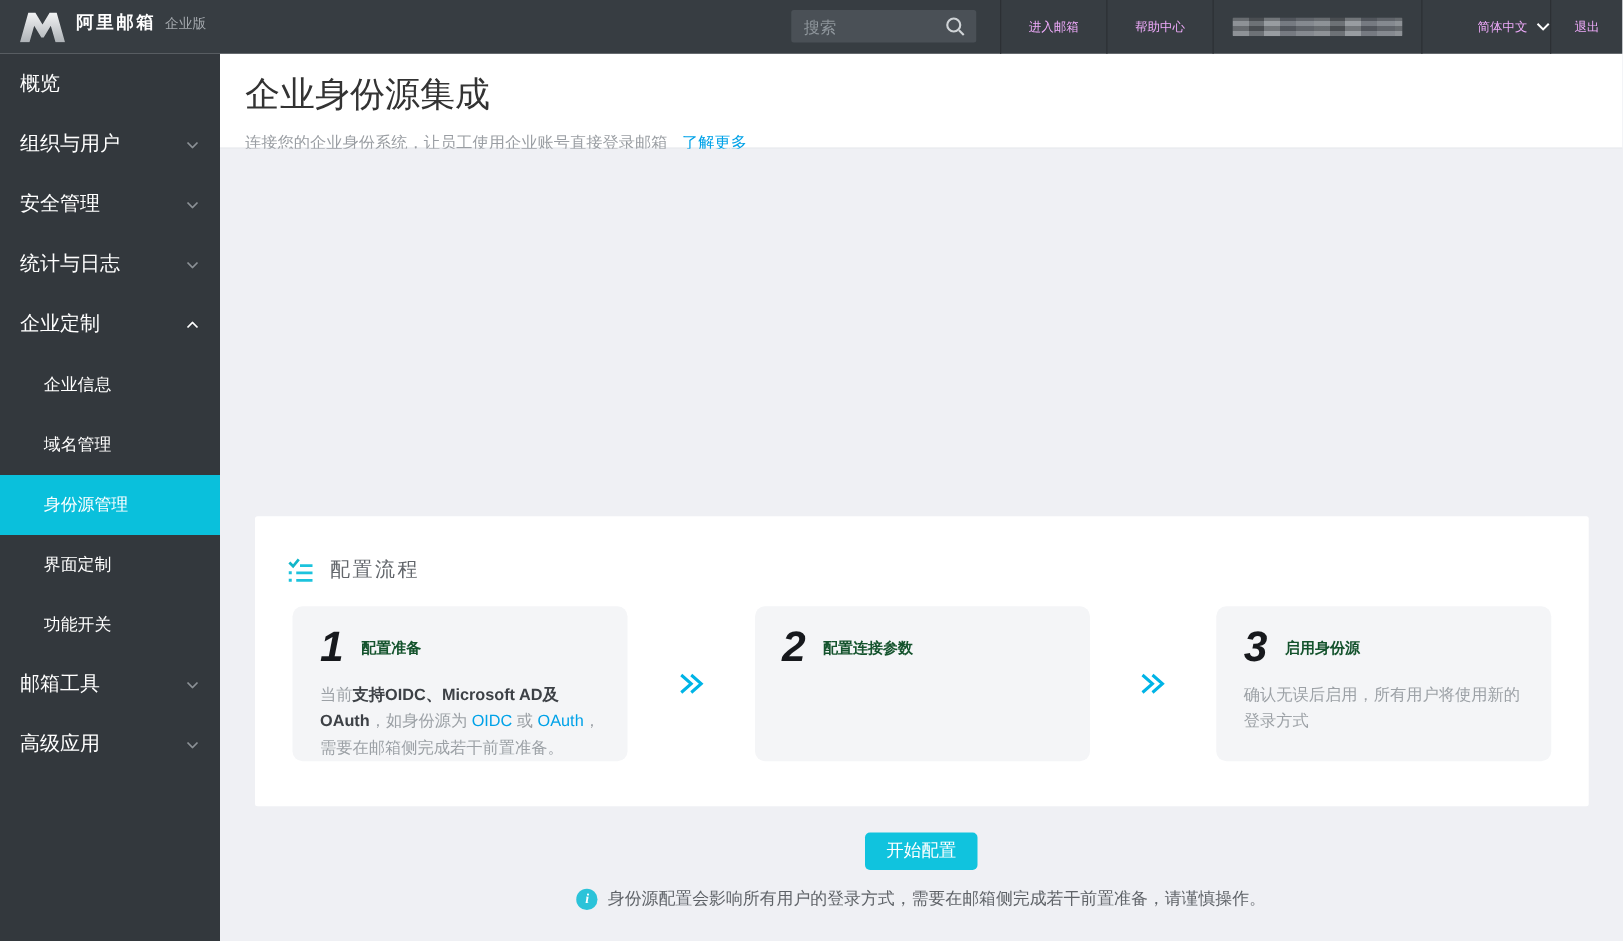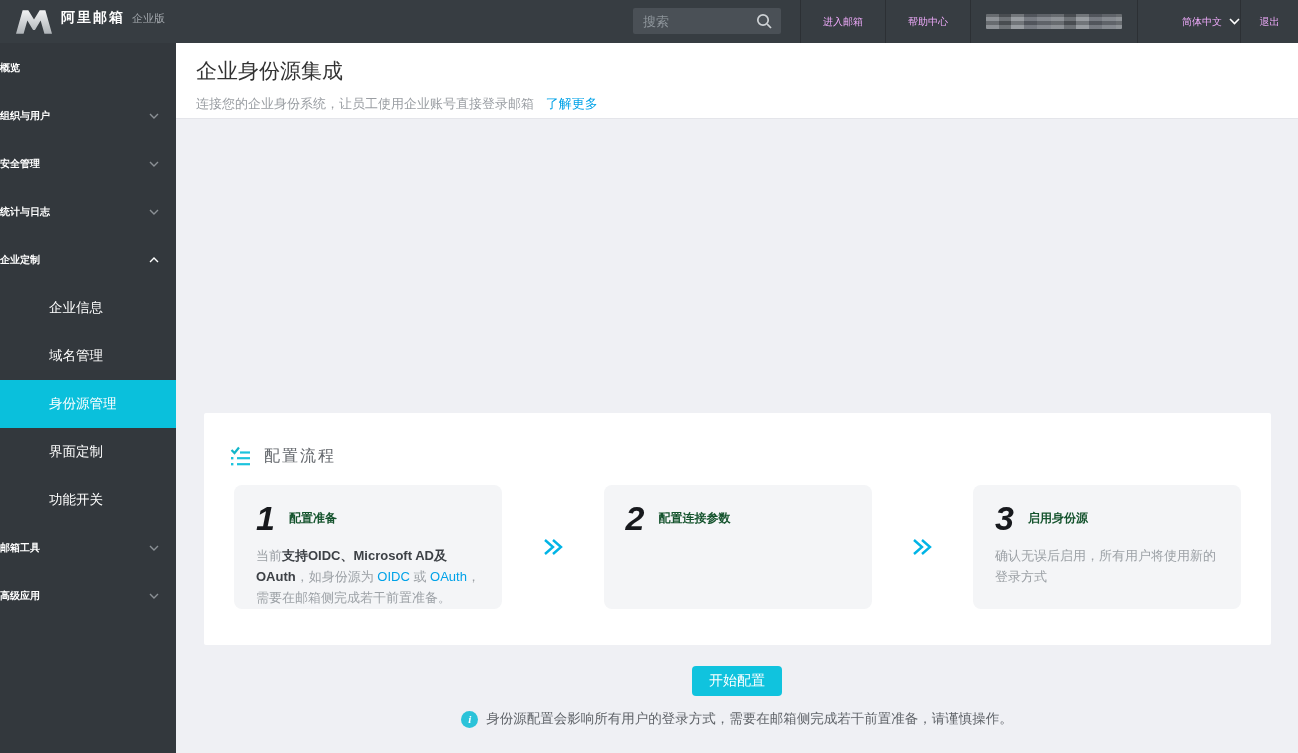--- a/index.html
+++ b/index.html
@@ -47,31 +47,31 @@
   }
   
   .sidebar {
     position:absolute; left:0; top:43px; width:176px; height:710px;
     background:#33383d; padding-top:1px;
   }
   .nav-item {
     position:relative; height:48px; line-height:48px; color:#fff;
     cursor:pointer; white-space:nowrap;
   }
-  .nav-top { padding-left:0; font-size:10px; font-weight:700; }
-  .nav-sub { padding-left:49px; font-size:13.5px; font-weight:400; }
+  .nav-top { padding-left:16px; font-size:16px; font-weight:400; }
+  .nav-sub { padding-left:35px; font-size:13.5px; font-weight:400; }
   .nav-selected { background:#0ac0dc; }
   .nav-item .chev { position:absolute; right:17px; top:21px; }
   
   .main { position:absolute; left:176px; top:43px; width:1122px; height:710px; }
   .page-header {
     height:76px; background:#fff; padding:14px 0 0 20px;
     border-bottom:1px solid #e4e5ea;
   }
-  .page-title { font-size:21px; color:#333; font-weight:500; }
+  .page-title { font-size:28px; color:#333; font-weight:500; }
   .page-subtitle { margin-top:10px; font-size:13px; color:#9a9ea3; }
   .learn-more { color:#00a2e8; margin-left:8px; cursor:pointer; text-decoration:none; }
   .content { position:absolute; left:0; top:76px; width:1122px; height:634px; background:#eff0f4; }
   
   .card {
     position:absolute; left:28px; top:294px; width:1067px; height:232px;
     background:#fff; border-radius:2px;
   }
   .card-title-row { position:absolute; left:26px; top:33px; display:flex; align-items:center; }
   .card-title { font-size:16px; color:#62666b; letter-spacing:2px; margin-left:13px; }

